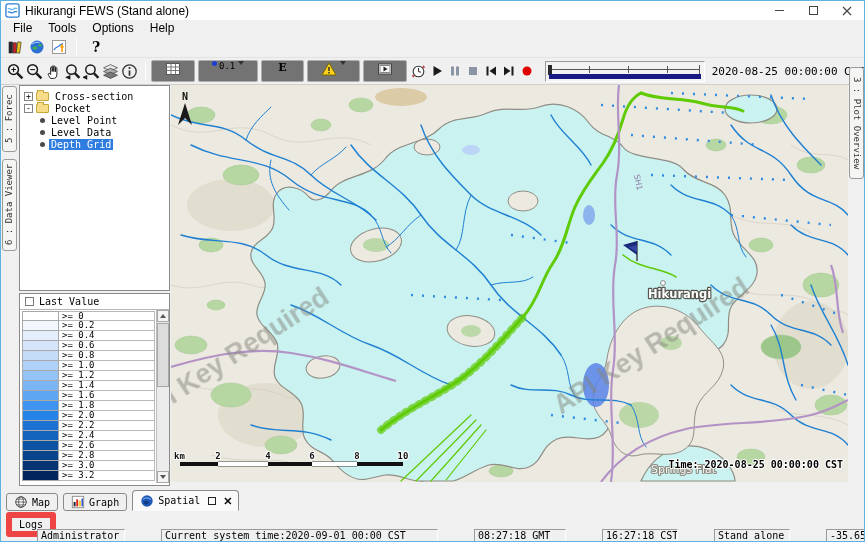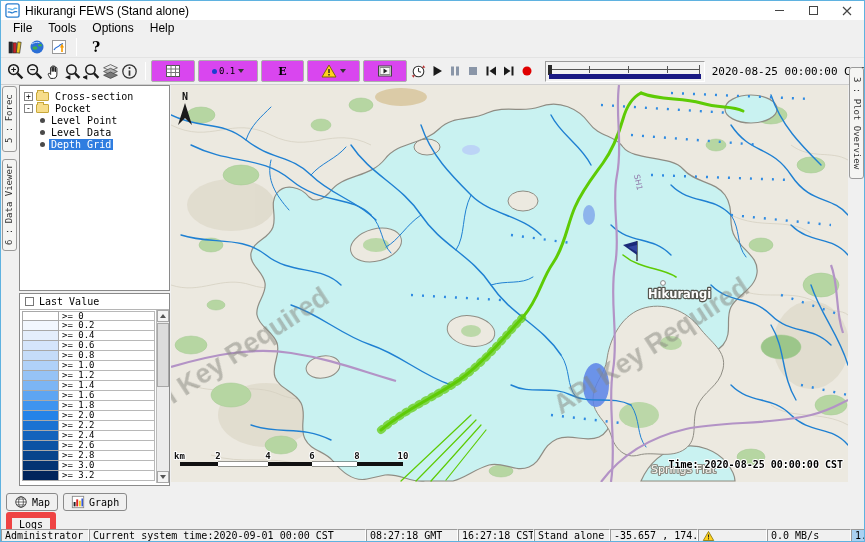--- a/index.html
+++ b/index.html
@@ -23,22 +23,22 @@
              font-family:"Liberation Sans", sans-serif; font-size:12px; }
   .menuitem { padding:0 8px; cursor:default; }
 
   
   .toolbar1 { position:absolute; left:0; top:35px; width:100%; height:22px; display:flex; align-items:center;
               padding-left:4px; border-bottom:1px solid #e3e3e3; }
   .toolbar2 { position:absolute; left:0; top:57px; width:100%; height:27px; display:flex; align-items:center;
               padding-left:6px; border-bottom:1px solid #cfcfcf; }
   .tico { width:20px; height:20px; display:flex; align-items:center; justify-content:center; margin-right:2px; }
   .tsep { width:1px; height:18px; background:#bdbdbd; border-right:1px solid #fff; margin:0 5px; }
-  .tbtn { border:1px solid #aeaeae; background:#d946ef; border-radius:2px; height:22px;
-          display:flex; align-items:center; padding:0 13px; margin-right:3px; }
+  .tbtn { border:1px solid #aeaeae; background:#737373; border-radius:2px; height:22px;
+          display:flex; align-items:flex-start; padding:0 13px; margin-right:3px; }
   .caret { width:0; height:0; border-left:3px solid transparent; border-right:3px solid transparent;
            border-top:4px solid #333; margin-left:3px; }
   .dotval { font-size:9px; font-family:"DejaVu Sans Mono",monospace; margin-left:2px; }
   .bluedot { width:5px; height:5px; border-radius:50%; background:#1b3fd0; display:inline-block; }
   .eletter { font-size:11px; font-weight:bold; font-family:"DejaVu Serif",serif; padding:0 3px; }
   .helpq { font-size:14px; font-weight:bold; font-family:"DejaVu Serif",serif; margin-left:10px; }
 
   
   .timeline { position:relative; width:318px; height:21px; margin-left:8px;
               border:1px solid #9b9b9b; border-right-color:#fff; border-bottom-color:#fff; background:#f2f2f2; }
@@ -105,21 +105,21 @@
   .minimax { width:8px; height:8px; border:1px solid #222; display:inline-block; margin-left:4px; }
   .tabclose { font-size:11px; font-weight:bold; color:#111; margin-left:3px;
               font-family:"Liberation Sans",sans-serif; line-height:10px; }
   .logsrow { position:absolute; left:5px; top:511px; }
   .logsbtn { border:6px solid #ef4444; border-radius:3px; background:#f0f0f0; font-size:10px; padding:1px 7px;
              font-family:"DejaVu Sans Mono",monospace; }
 
   
   .statusbar { position:absolute; left:0; top:528px; width:100%; height:14px; display:flex; }
   .scell { border:1px solid; border-color:#9b9b9b #ffffff #ffffff #9b9b9b; background:#f0f0f0;
-           font-size:10px; line-height:11px; padding:0 3px; white-space:nowrap; overflow:hidden; flex:none; }
+           font-size:10px; line-height:11px; padding:0 3px; white-space:nowrap; overflow:hidden; flex:none;margin-left:36px; }
   .scell.w-user { width:88px; } .scell.w-sys { width:277px; } .scell.w-gmt { width:92px; }
   .scell.w-cst { width:76px; } .scell.w-mode { width:76px; } .scell.w-coord { width:88px; }
   .scell.w-warn { width:69px; display:flex; align-items:center; }
   .scell.w-rate { width:84px; }
   .scell.w-mem { width:43px; background:linear-gradient(to right,#a9d1f2 0 45%,#f0f0f0 45%); }
 </style>
 </head>
 <body>
 
 <div class="window">
@@ -616,20 +616,30 @@
     <div class="btab">
       <svg width="14" height="14" viewBox="0 0 16 16">
         <rect x="1.5" y="1.5" width="13" height="13" fill="#fff" stroke="#888"></rect>
         <rect x="3" y="8" width="2.2" height="5" fill="#222"></rect>
           <rect x="6" y="5" width="2.2" height="8" fill="#d22"></rect>
         <rect x="9" y="6.5" width="2.2" height="6.5" fill="#ec2"></rect>
           <rect x="12" y="4" width="1.6" height="9" fill="#24c"></rect>
       </svg>
       <span>Graph</span>
     </div>
+    <div class="btab active">
+      <svg width="14" height="14" viewBox="0 0 16 16">
+        <circle cx="8" cy="8" r="6.5" fill="#1e59b8"></circle>
+        <path d="M3.5,6 C6,4 10,4 12.5,6.5" stroke="#9cc2ff" fill="none"></path>
+        <ellipse cx="7" cy="10" rx="3" ry="2" fill="#123a80"></ellipse>
+      </svg>
+      <span>Spatial</span>
+      <span class="minimax"></span>
+      <span class="tabclose">✕</span>
+    </div>
   </div>
 
   <div class="logsrow">
     <button class="logsbtn">Logs</button>
   </div>
 
   <div class="statusbar">
     <div class="scell w-user">Administrator</div>
     <div class="scell w-sys">Current system time:2020-09-01 00:00 CST</div>
     <div class="scell w-gmt">08:27:18 GMT</div>

